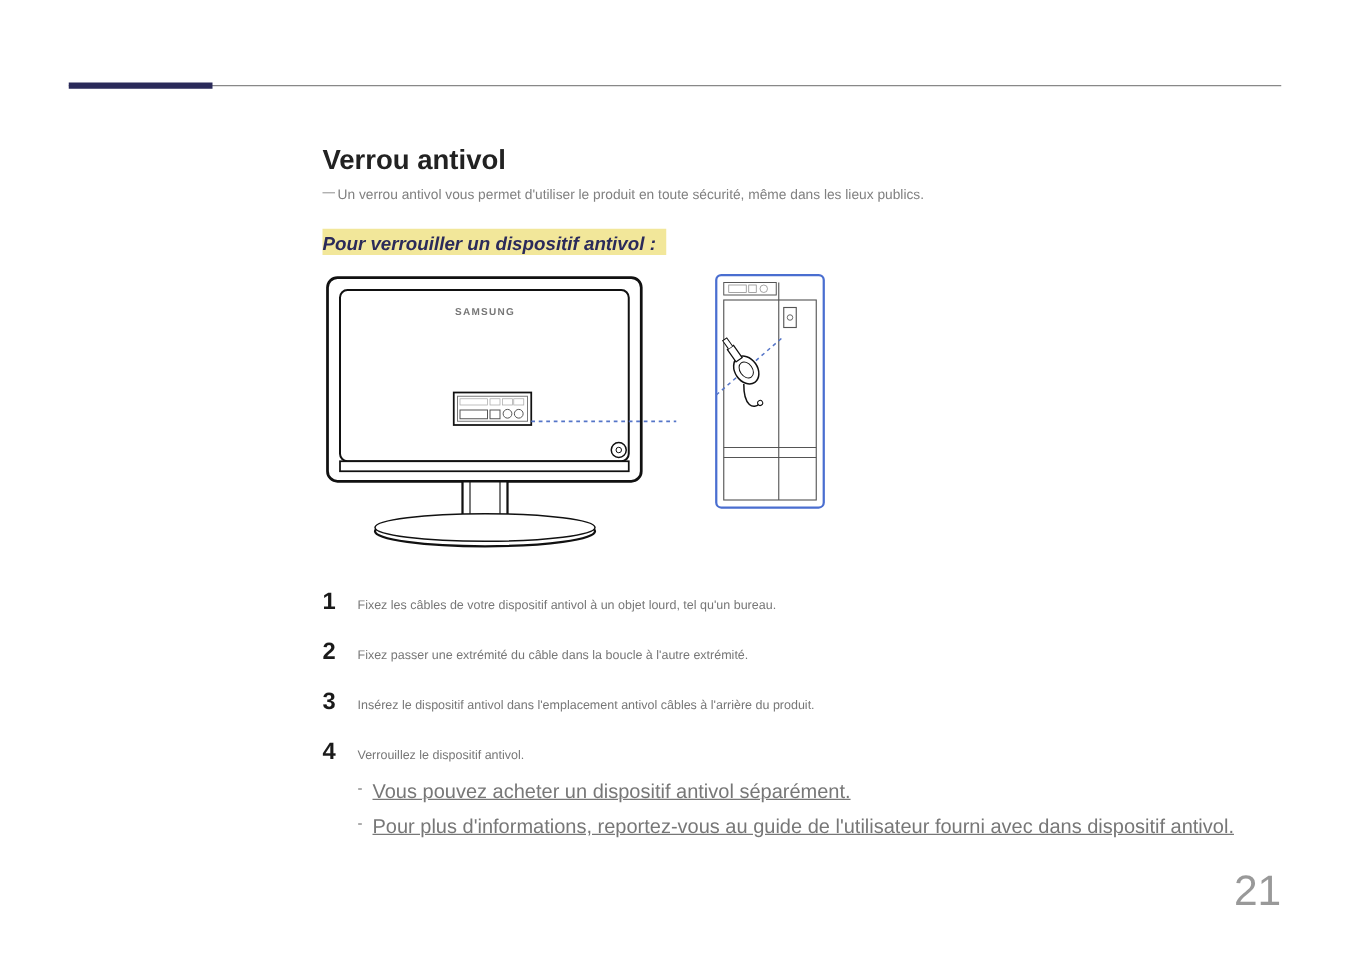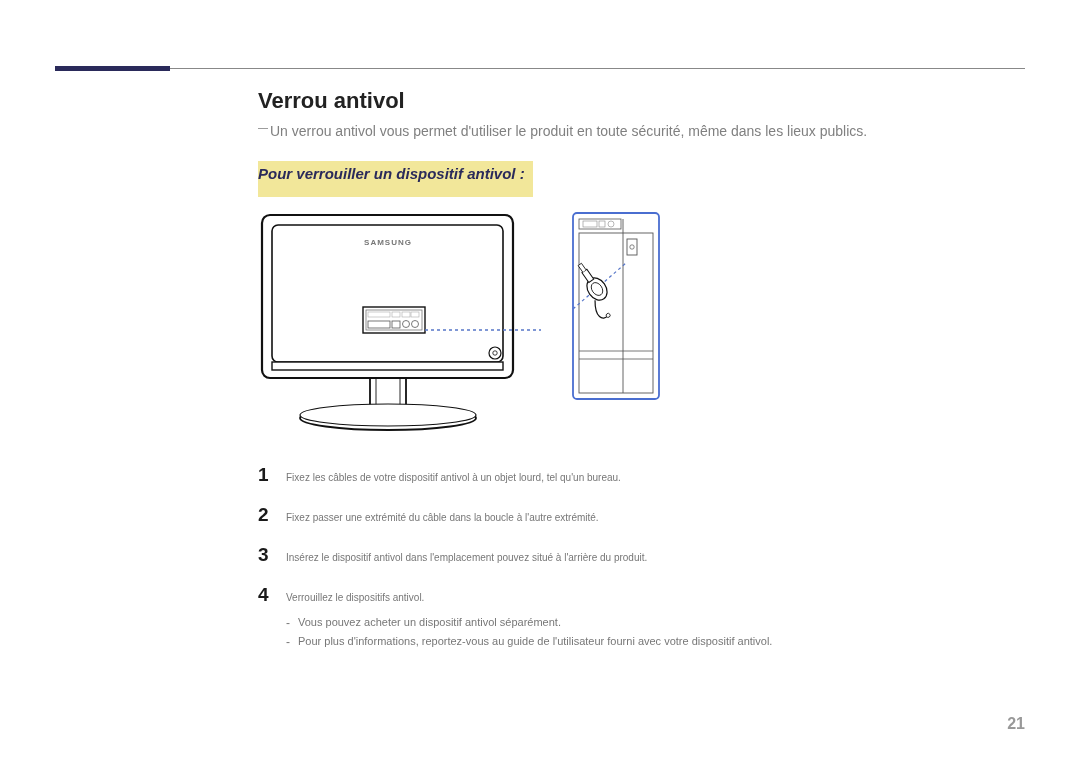--- a/index.html
+++ b/index.html
@@ -23,31 +23,31 @@
     position: absolute;
     left: 55px;
     top: 66px;
     width: 115px;
     height: 5px;
     background: #2a2a5a;
   }
   .content {
     position: absolute;
     left: 258px;
-    top: 88px;
+    top: 115px;
     right: 55px;
   }
   .section-title {
     font-size: 22px;
     font-weight: bold;
     color: #222;
     margin-bottom: 8px;
   }
   .note-line {
-    font-size: 14px;
+    font-size: 11px;
     color: #808080;
     line-height: 1.4;
     margin-bottom: 3px;
     padding-left: 12px;
     position: relative;
   }
   .note-line::before {
     content: "―";
     position: absolute;
     left: 0;
@@ -55,21 +55,21 @@
     color: #808080;
     font-size: 10px;
   }
   .sub-title {
     display: inline-block;
     font-size: 15px;
     font-weight: bold;
     font-style: italic;
     color: #2a2a5a;
     background: #f2e79a;
-    padding: 4px 8px 15px 0;
+    padding: 4px 8px 0 0;
     margin-top: 16px;
     margin-bottom: 14px;
   }
   .diagram-row {
     display: flex;
     align-items: flex-start;
     gap: 28px;
     margin-bottom: 28px;
     text-align: center;
   }
@@ -92,41 +92,42 @@
   .step-text {
     font-size: 10px;
     color: #777;
     line-height: 1.5;
   }
   .sub-notes {
     margin-left: 28px;
     margin-top: 6px;
   }
   .sub-note {
-    font-size: 11px;
+    font-size: 16px;
     color: #777;
     line-height: 1.6;
     padding-left: 12px;
     position: relative;
     margin-bottom: 2px;
+    text-decoration: underline;
   }
   .sub-note::before {
     content: "-";
     position: absolute;
     left: 0;
     top: 0;
     font-size: 12px;
   }
   .page-num {
     position: absolute;
     right: 55px;
     bottom: 30px;
-    font-size: 16px;
+    font-size: 34px;
     color: #999;
-    font-weight: 700;
+    font-weight: 400;
   }
 </style>
 </head>
 <body>
 
 <div class="top-rule"></div>
 <div class="accent-bar"></div>
 
 <div class="content">
 
@@ -208,28 +209,28 @@
     <div class="step">
       <span class="step-num">1</span>
       <span class="step-text">Fixez les câbles de votre dispositif antivol à un objet lourd, tel qu'un bureau.</span>
     </div>
     <div class="step">
       <span class="step-num">2</span>
       <span class="step-text">Fixez passer une extrémité du câble dans la boucle à l'autre extrémité.</span>
     </div>
     <div class="step">
       <span class="step-num">3</span>
-      <span class="step-text">Insérez le dispositif antivol dans l'emplacement pouvez situé à l'arrière du produit.</span>
+      <span class="step-text">Insérez le dispositif antivol dans l'emplacement antivol câbles à l'arrière du produit.</span>
     </div>
     <div class="step" style="margin-bottom:8px;">
       <span class="step-num">4</span>
-      <span class="step-text">Verrouillez le dispositifs antivol.</span>
+      <span class="step-text">Verrouillez le dispositif antivol.</span>
     </div>
 
     <div class="sub-notes">
       <div class="sub-note">Vous pouvez acheter un dispositif antivol séparément.</div>
-      <div class="sub-note">Pour plus d'informations, reportez-vous au guide de l'utilisateur fourni avec votre dispositif antivol.</div>
+      <div class="sub-note">Pour plus d'informations, reportez-vous au guide de l'utilisateur fourni avec dans dispositif antivol.</div>
     </div>
   </div>
 
 </div>
 
 <div class="page-num">21</div>
 
 </body></html>

